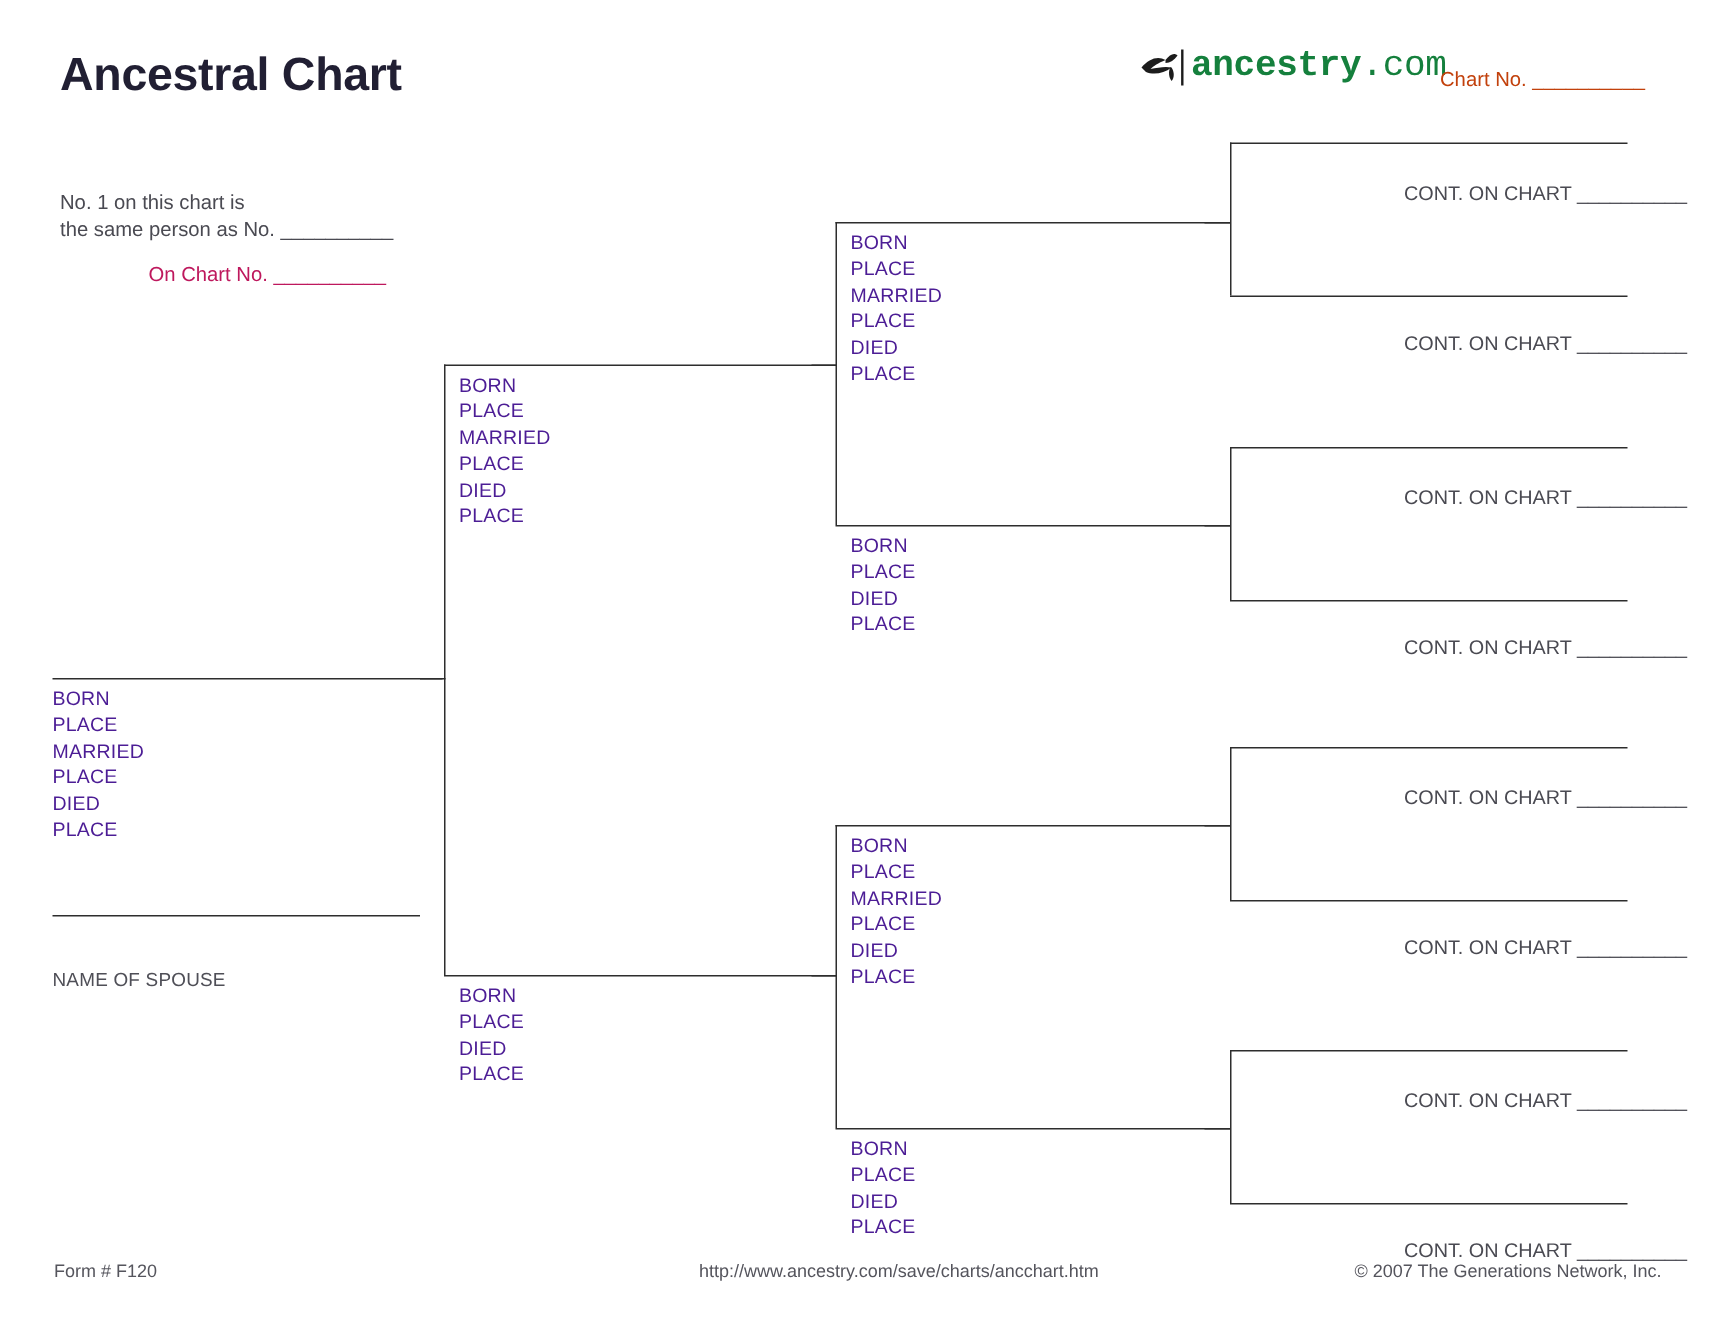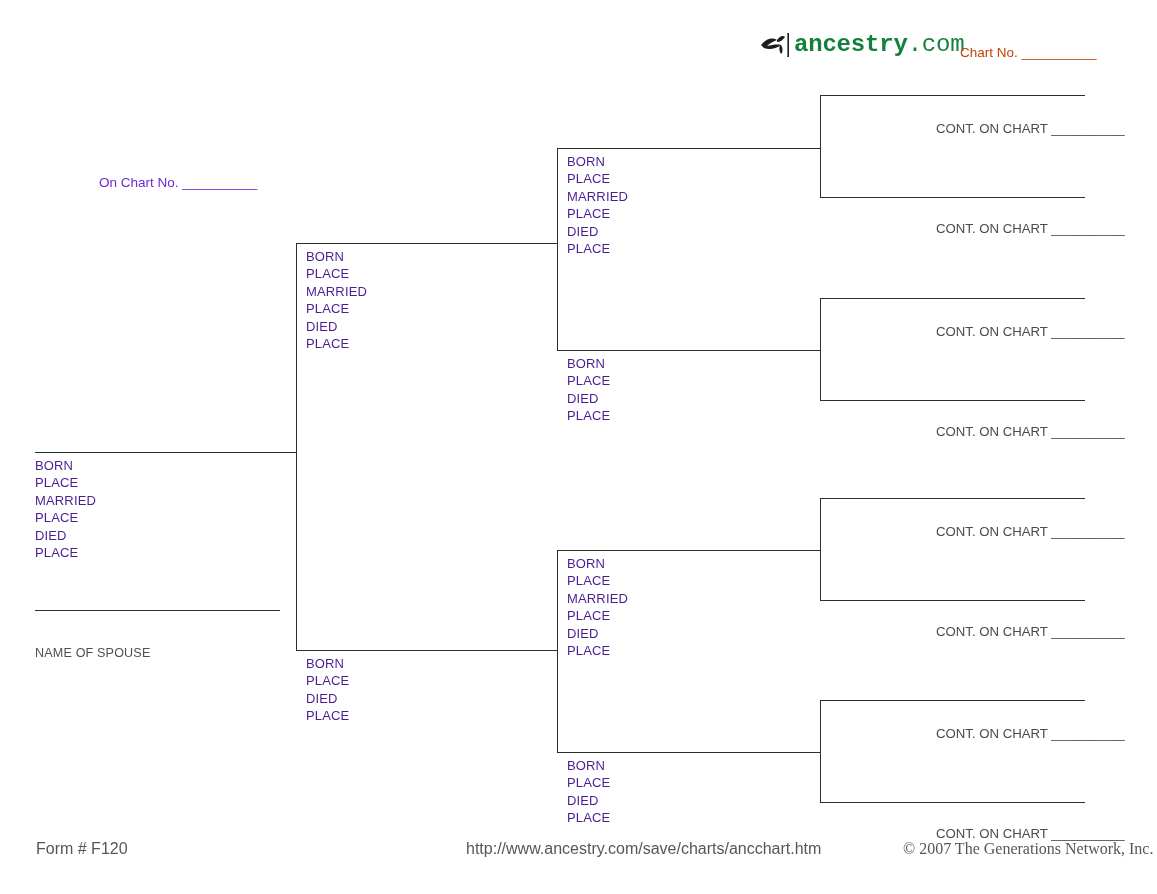--- a/index.html
+++ b/index.html
@@ -73,21 +73,21 @@
     font-size: 13.5px;
     line-height: 18px;
     color: #4a4a52;
     white-space: nowrap;
   }
   #note-on-chart {
     position: absolute;
     left: 99px;
     top: 175px;
     font-size: 13.5px;
-    color: #6d28d9;
+    color: #be185d;
     white-space: nowrap;
   }
 
   
   .nameline {
     position: absolute;
     border-top: 1.3px solid #2d2d2d;
     height: 0;
   }
   .bracket {
@@ -122,48 +122,53 @@
     position: absolute;
     font-size: 12.6px;
     color: #4f4f57;
     letter-spacing: 0.15px;
     white-space: nowrap;
   }
 
   
   .footer-item {
     position: absolute;
-    font-size: 16px;
+    font-size: 12px;
     color: #55555d;
     white-space: nowrap;
   }
   #footer-form { left: 36px; top: 840px; }
   #footer-url  { left: 466px; top: 840px; }
-  #footer-copy { left: 903px; top: 840px; font-family: Liberation Serif, serif; }
+  #footer-copy { left: 903px; top: 840px; }
 </style>
 </head>
 <body>
 
 <div id="page">
 
+  <div id="title">Ancestral Chart</div>
 
   <div id="brand">
     <span class="leaf">
       <svg viewBox="0 0 34 26" width="34" height="26" aria-hidden="true">
         <path d="M3 13 C8 7, 14 5, 19 8 C14 10, 11 12, 9 14 C14 13, 19 12, 23 13 C18 17, 11 18, 6 16 Z" fill="#1c1c1c"></path>
         <path d="M19 8 C22 4, 25 3, 27 5 C25 8, 22 10, 19 10 Z" fill="#1c1c1c"></path>
         <path d="M23 13 C25 16, 25 20, 23 22 C21 19, 21 16, 22 13 Z" fill="#1c1c1c"></path>
         <rect x="29.4" y="1" width="1.6" height="24" fill="#1c1c1c"></rect>
       </svg>
     </span>
     <span class="wordmark"><span class="b">ancestry</span><span class="c">.com</span></span>
   </div>
 
   <div id="chart-no">Chart No. __________</div>
 
+  <div id="note-same-person">
+    <div>No. 1 on this chart is</div>
+    <div>the same person as No. __________</div>
+  </div>
   <div id="note-on-chart">On Chart No. __________</div>
 
   <div class="nameline" style="left:35px; top:452px; width:260px;"></div>
   <div class="fields" style="left:35px; top:457px;">
     <div>BORN</div>
     <div>PLACE</div>
     <div>MARRIED</div>
     <div>PLACE</div>
     <div>DIED</div>
     <div>PLACE</div>

